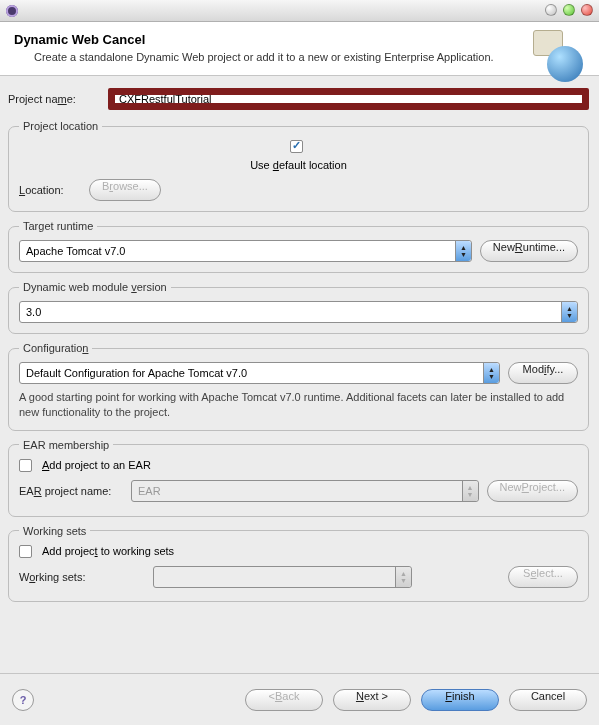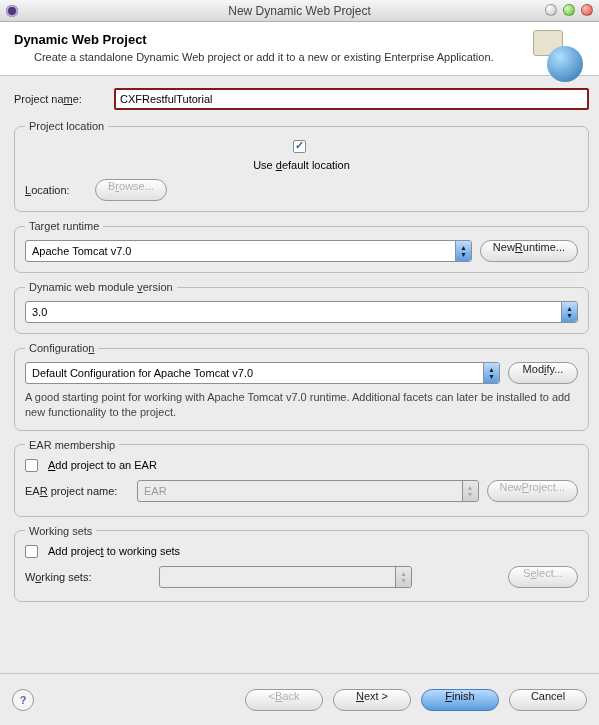--- a/index.html
+++ b/index.html
@@ -78,36 +78,36 @@
   }
   .banner-icon .folder {
     position:absolute; left:0; top:2px;
     width:30px; height:26px;
     background:#e7e2d0;
     border:1px solid #b5ad8f;
     border-radius:3px;
   }
 
   .body {
-    padding: 12px 10px 8px 14px;
+    padding: 12px 10px 8px 8px;
   }
   .row {
     display: flex;
     align-items: center;
     margin-bottom: 10px;
   }
   .row label.field-label {
     width: 100px;
     color: #222;
   }
   input[type=text], .textbox {
     font-family: inherit;
     font-size: 11px;
     padding: 2px 4px;
-    border: 2px solid #7f1d1d;
+    border: 7px solid #7f1d1d;
     border-radius: 2px;
     background: #fff;
     height: 22px;
   }
   input[type=text].wide { flex:1; }
   input[type=text]:disabled, .textbox.disabled {
     background: #ececec; color:#9a9a9a;
   }
 
   fieldset {
@@ -226,30 +226,29 @@
     background:#f5f5f5;
   }
 
   .underline-first { text-decoration: underline; text-decoration-skip-ink: none; }
 </style>
 </head>
 <body>
 
 <div class="titlebar">
   <span class="titlebar-eclipse"></span>
-  <span class="title">New Dynamic Web Project</span>
   <div class="window-controls">
     <span class="wc wc-gray"></span>
     <span class="wc wc-green"></span>
     <span class="wc wc-red"></span>
   </div>
 </div>
 
 <div class="header">
-  <h1>Dynamic Web Project</h1>
+  <h1>Dynamic Web Cancel</h1>
   <div class="desc">Create a standalone Dynamic Web project or add it to a new or existing Enterprise Application.</div>
   <div class="banner-icon">
     <div class="folder"></div>
     <div class="globe"></div>
   </div>
 </div>
 
 <div class="body">
 
   <div class="row">

